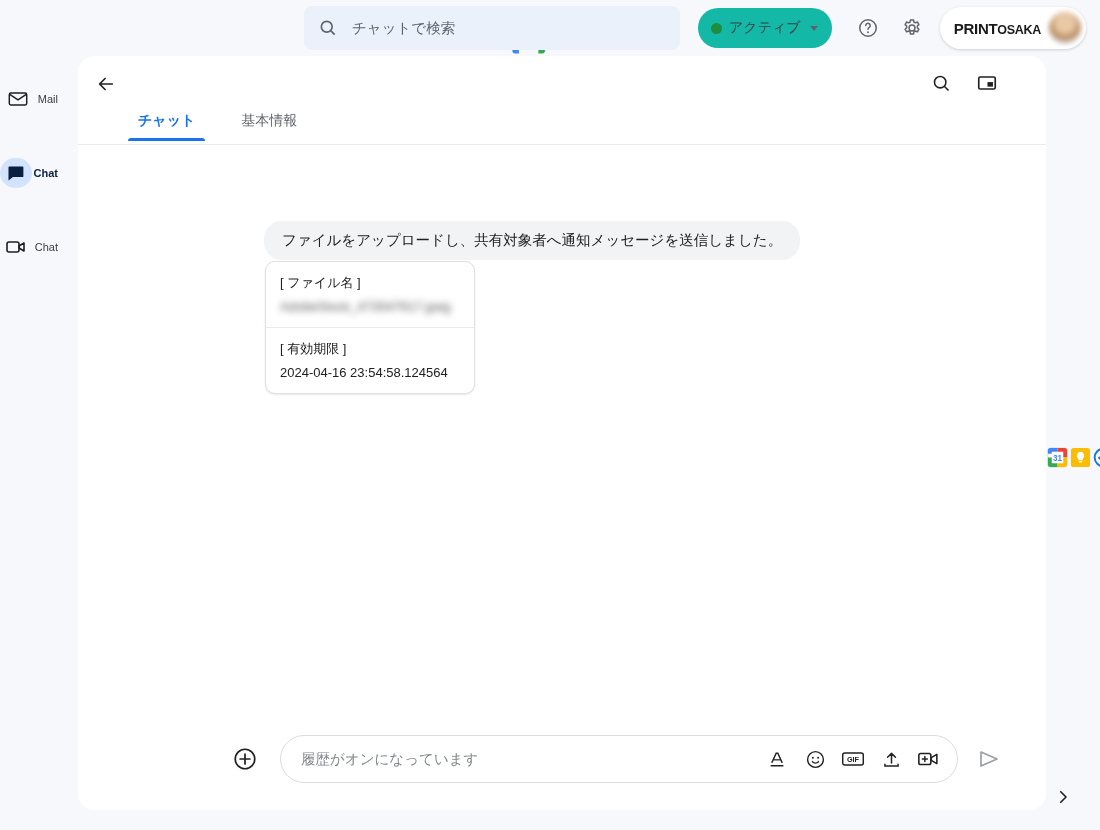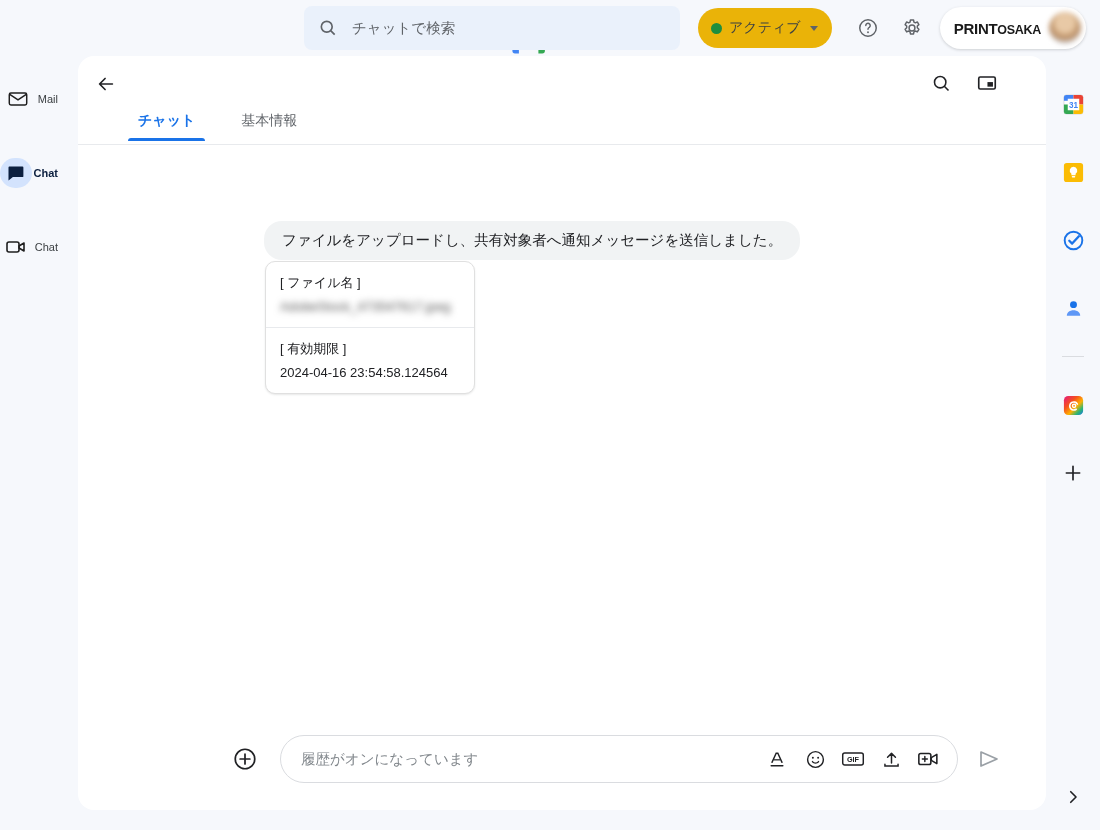--- a/index.html
+++ b/index.html
@@ -37,21 +37,21 @@
   .search-input {
     border: none; background: transparent; outline: none;
     font-size: 14.5px; color: #3c4043; width: 100%;
     font-family: inherit;
   }
   .search-input::placeholder { color: #5f6368; }
 
   .status-pill {
     position: absolute; left: 698px; top: 8px;
     height: 40px; display: flex; align-items: center; gap: 7px;
-    background: #eab308; border-radius: 20px; padding: 0 14px 0 13px; cursor: pointer;
+    background: #14b8a6; border-radius: 20px; padding: 0 14px 0 13px; cursor: pointer;
   }
   .status-dot { width: 11px; height: 11px; border-radius: 50%; background: #1e8e3e; }
   .status-label { font-size: 14px; color: #3c4043; }
   .caret { width: 0; height: 0; border-left: 4px solid transparent; border-right: 4px solid transparent;
            border-top: 5px solid #5f6368; margin-left: 2px; }
 
   .top-icons { position: absolute; right: 126px; top: 10px; display: flex; align-items: center; gap: 8px; }
   .ticon { width: 36px; height: 36px; border-radius: 50%; display: flex; align-items: center; justify-content: center; cursor: pointer; }
 
   .account-chip {
@@ -136,21 +136,21 @@
   }
   .msg-input { border: none; outline: none; background: transparent; flex: 1;
                font-size: 14.5px; color: #3c4043; font-family: inherit; }
   .msg-input::placeholder { color: #80868b; }
   .comp-icons { display: flex; align-items: center; gap: 14px; }
   .cicon { width: 24px; height: 24px; display: flex; align-items: center; justify-content: center; cursor: pointer; }
   .send-btn { width: 34px; height: 34px; margin-left: 14px; display: flex; align-items: center; justify-content: center; cursor: pointer; }
 
   
   .rightrail { position: absolute; right: 0; top: 56px; width: 54px; height: 774px;
-               display: flex; flex-direction: column; align-items: center; }
+               display: flex; flex-direction: row; align-items: center; }
   .rr-item { width: 40px; height: 40px; margin-top: 28px; display: flex;
              align-items: center; justify-content: center; cursor: pointer; border-radius: 50%; }
   .rr-divider { width: 22px; height: 1px; background: #dadce0; margin-top: 28px; }
   .rr-expand { position: absolute; bottom: 16px; width: 34px; height: 34px;
                display: flex; align-items: center; justify-content: center; cursor: pointer; }
 </style>
 </head>
 <body>
 
 <div class="app">

